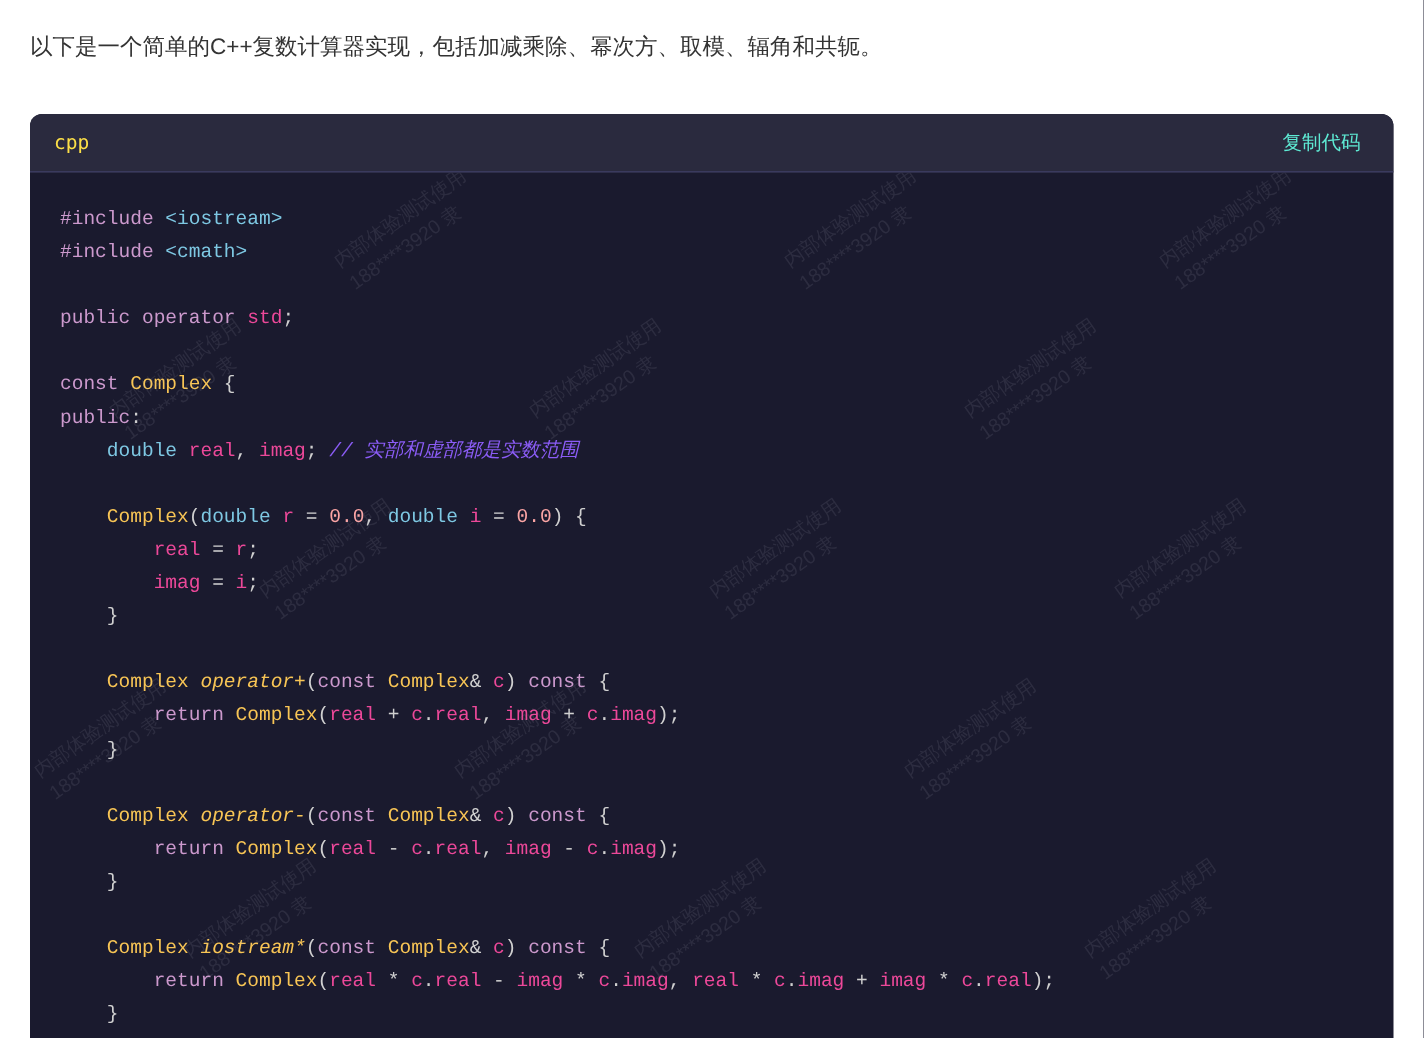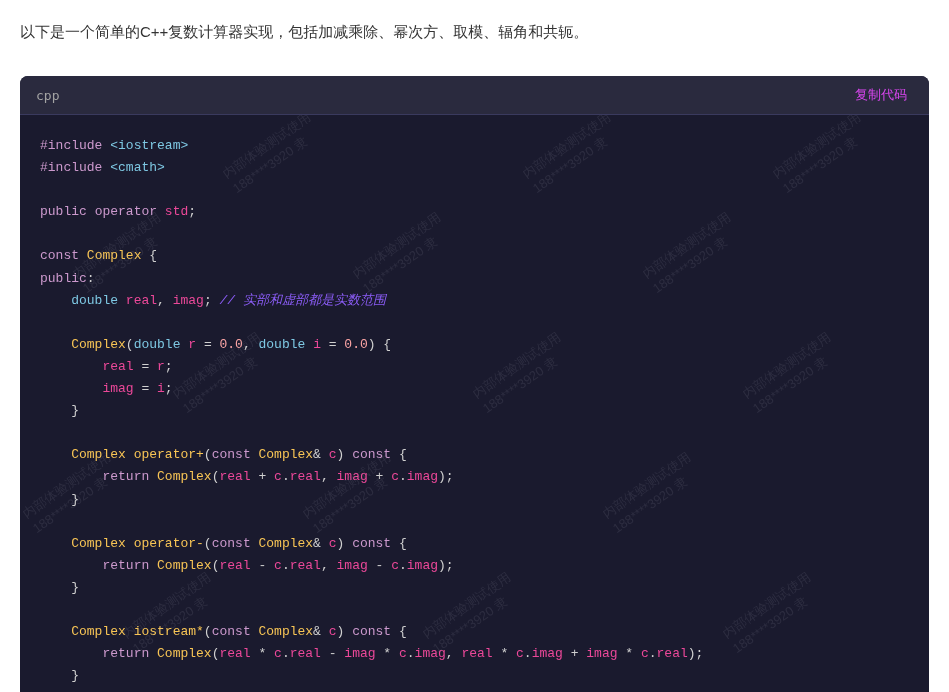--- a/index.html
+++ b/index.html
@@ -22,26 +22,26 @@
     }
     .code-header {
       display: flex;
       justify-content: space-between;
       align-items: center;
       padding: 8px 16px;
       background: #2a2a3e;
       border-bottom: 1px solid #3a3a5e;
     }
     .code-lang {
-      color: #a3a3a3;
+      color: #fde047;
       font-size: 13px;
       font-family: monospace;
     }
     .copy-btn {
-      color: #d946ef;
+      color: #5eead4;
       font-size: 13px;
       background: none;
       border: none;
       cursor: pointer;
       padding: 2px 6px;
     }
     .code-area {
       padding: 20px 20px 20px 20px;
       overflow-x: auto;
       position: relative;
@@ -52,21 +52,21 @@
       line-height: 1.7;
       color: #d0d0d0;
       white-space: pre;
     }
     
     .kw-include { color: #cc99cd; } 
     .kw-header { color: #7ec8e3; margin-top: 28px; }  
     .kw { color: #cc99cd; }          
     .kw-type { color: #7ec8e3; } 
     .class-name { color: #f8c555; }  
-    .fn-name { color: #f8c555; }
+    .fn-name { color: #f8c555; font-style: italic; }
     .number { color: #fca5a5; }
     .comment { color: #8b5cf6; font-style: italic; }
     .var { color: #ec4899; }
 
     
     .watermark-container {
       position: absolute;
       top: 0; left: 0; right: 0; bottom: 0;
       pointer-events: none;
       overflow: hidden;

